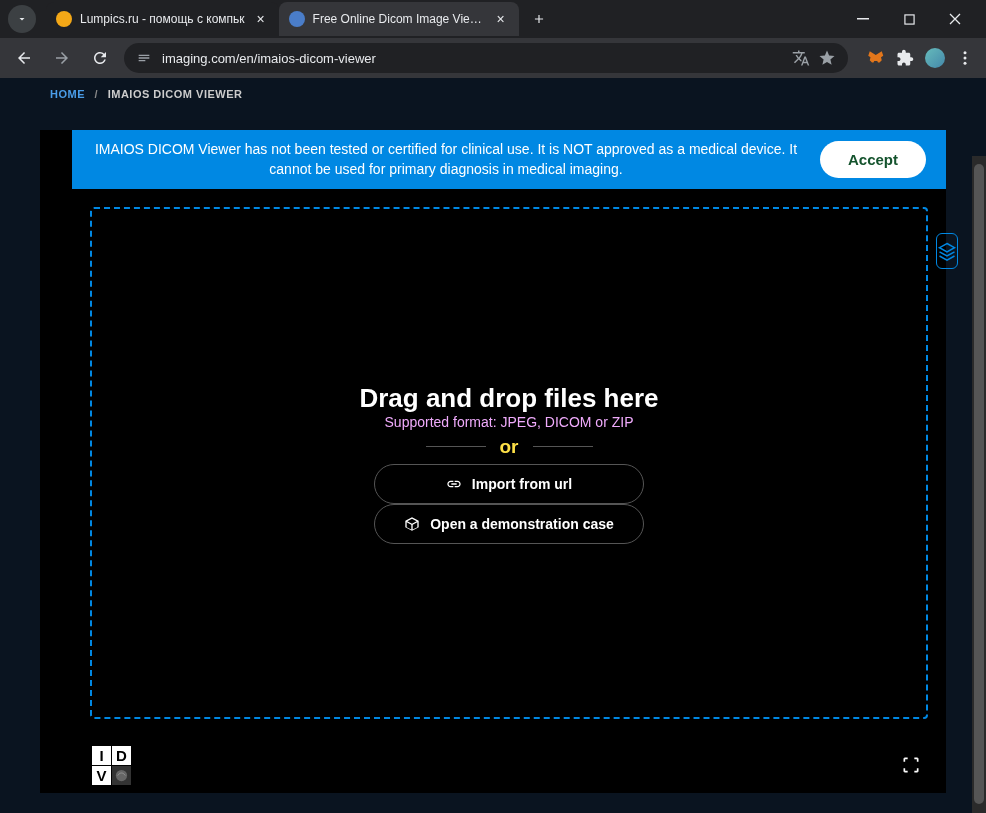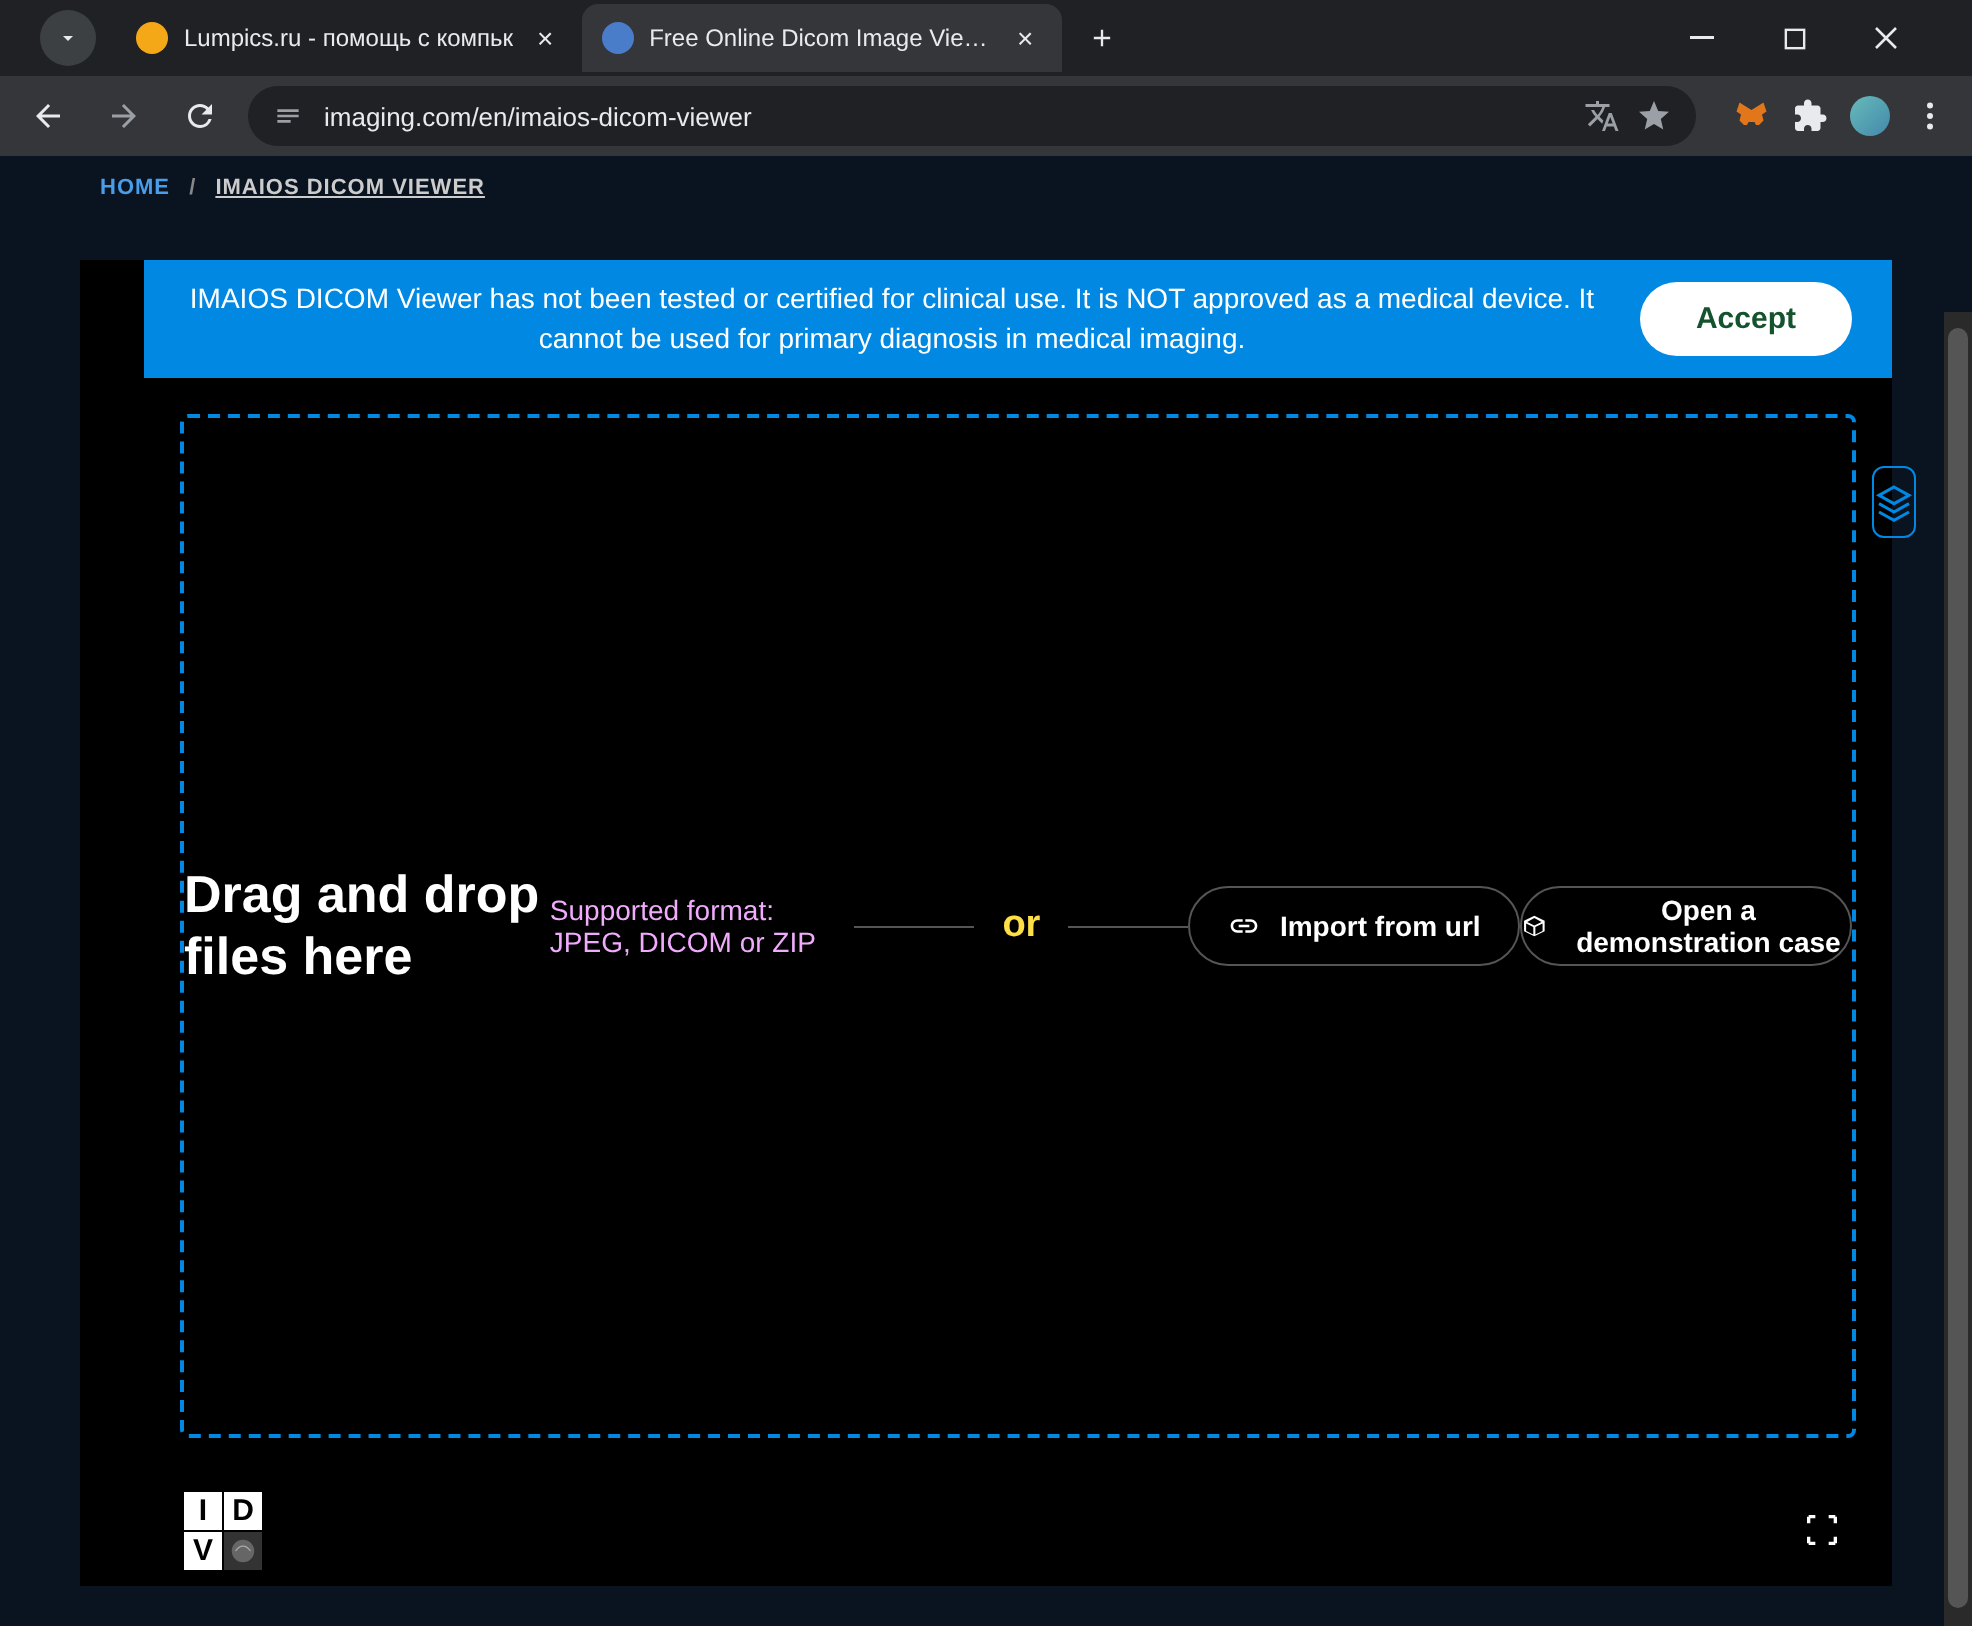--- a/index.html
+++ b/index.html
@@ -1,19 +1,19 @@
 <!DOCTYPE html>
 <html><head>
 <meta charset="utf-8">
 <style>
 * { box-sizing: border-box; margin: 0; padding: 0; }
 body { width: 986px; height: 813px; background: #000; font-family: -apple-system, BlinkMacSystemFont, 'Segoe UI', Arial, sans-serif; overflow: hidden; position: relative; }
 
 
-.titlebar { height: 38px; background: #202124; display: flex; align-items: center; padding: 0 20px; }
+.titlebar { height: 38px; background: #202124; display: flex; align-items: center; padding: 0 8px; }
 .titlebar-left { display: flex; align-items: center; gap: 0; flex: 1; }
 .profile-btn { width: 28px; height: 28px; border-radius: 50%; background: #3c4043; display: flex; align-items: center; justify-content: center; margin-right: 10px; cursor: pointer; }
 .profile-btn svg { fill: #e8eaed; }
 .tab { height: 34px; display: flex; align-items: center; padding: 0 10px; border-radius: 8px 8px 0 0; gap: 8px; font-size: 12px; color: #e8eaed; max-width: 240px; min-width: 100px; cursor: pointer; position: relative; }
 .tab.inactive { background: #202124; }
 .tab.active { background: #35363a; }
 .tab-favicon { width: 16px; height: 16px; border-radius: 50%; flex-shrink: 0; }
 .tab-title { white-space: nowrap; overflow: hidden; text-overflow: ellipsis; flex: 1; }
 .tab-close { width: 16px; height: 16px; display: flex; align-items: center; justify-content: center; flex-shrink: 0; cursor: pointer; color: #e8eaed; font-size: 14px; }
 .new-tab { width: 28px; height: 28px; display: flex; align-items: center; justify-content: center; cursor: pointer; color: #e8eaed; margin-left: 6px; }
@@ -29,30 +29,30 @@
 .omnibox-url { flex: 1; }
 .omnibox-right { display: flex; gap: 8px; align-items: center; }
 .ext-area { display: flex; gap: 8px; align-items: center; margin-left: 6px; }
 .ext-icon { width: 22px; height: 22px; display: flex; align-items: center; justify-content: center; cursor: pointer; color: #e8eaed; }
 
 
 .page { height: 735px; background: #0a1420; position: relative; display: flex; flex-direction: column; }
 .breadcrumb { padding: 10px 50px; font-size: 11px; font-weight: 700; letter-spacing: 0.5px; }
 .breadcrumb a { color: #4a9de8; text-decoration: none; }
 .breadcrumb-sep { color: #888; margin: 0 6px; }
-.breadcrumb-current { color: #ccc; text-decoration: underline; }
+.breadcrumb-current { color: #ccc; }
 
 .viewer-wrap { flex: 1; margin: 20px 40px 20px 40px; position: relative; display: flex; }
 .viewer-main { flex: 1; background: #000; position: relative; display: flex; flex-direction: column; padding-left: 32px; }
 
 .banner { background: #0088e3; display: flex; align-items: center; padding: 10px 20px; gap: 20px; }
 .banner-text { flex: 1; color: #fff; font-size: 14px; text-align: center; line-height: 1.4; }
 .banner-accept { background: #fff; color: #14532d; border: none; border-radius: 22px; padding: 10px 28px; font-size: 15px; font-weight: 600; cursor: pointer; }
 
-.drop-area { flex: 1; margin: 18px; border: 2px dashed #0088e3; border-radius: 4px; display: flex; flex-direction: row; align-items: center; justify-content: center; }
+.drop-area { flex: 1; margin: 18px; border: 2px dashed #0088e3; border-radius: 4px; display: flex; flex-direction: column; align-items: center; justify-content: center; }
 .drop-title { color: #fff; font-size: 26px; font-weight: 700; }
 .drop-sub { color: #f0abfc; font-size: 14px; }
 .or-row { display: flex; align-items: center; gap: 14px; color: #fde047; font-size: 19px; margin: 6px 0; font-weight: bold; }
 .or-line { width: 60px; height: 1px; background: #555; }
 
 .action-btn { width: 270px; height: 40px; border-radius: 22px; display: flex; align-items: center; justify-content: center; gap: 10px; font-size: 14px; font-weight: 600; cursor: pointer; }
 .action-btn.primary { background: #0088e3; color: #fff; border: none; }
 .action-btn.secondary { background: transparent; color: #fff; border: 1px solid #555; }
 .highlight-ring { border: 5px solid #e62828; border-radius: 30px; padding: 4px; }
 

